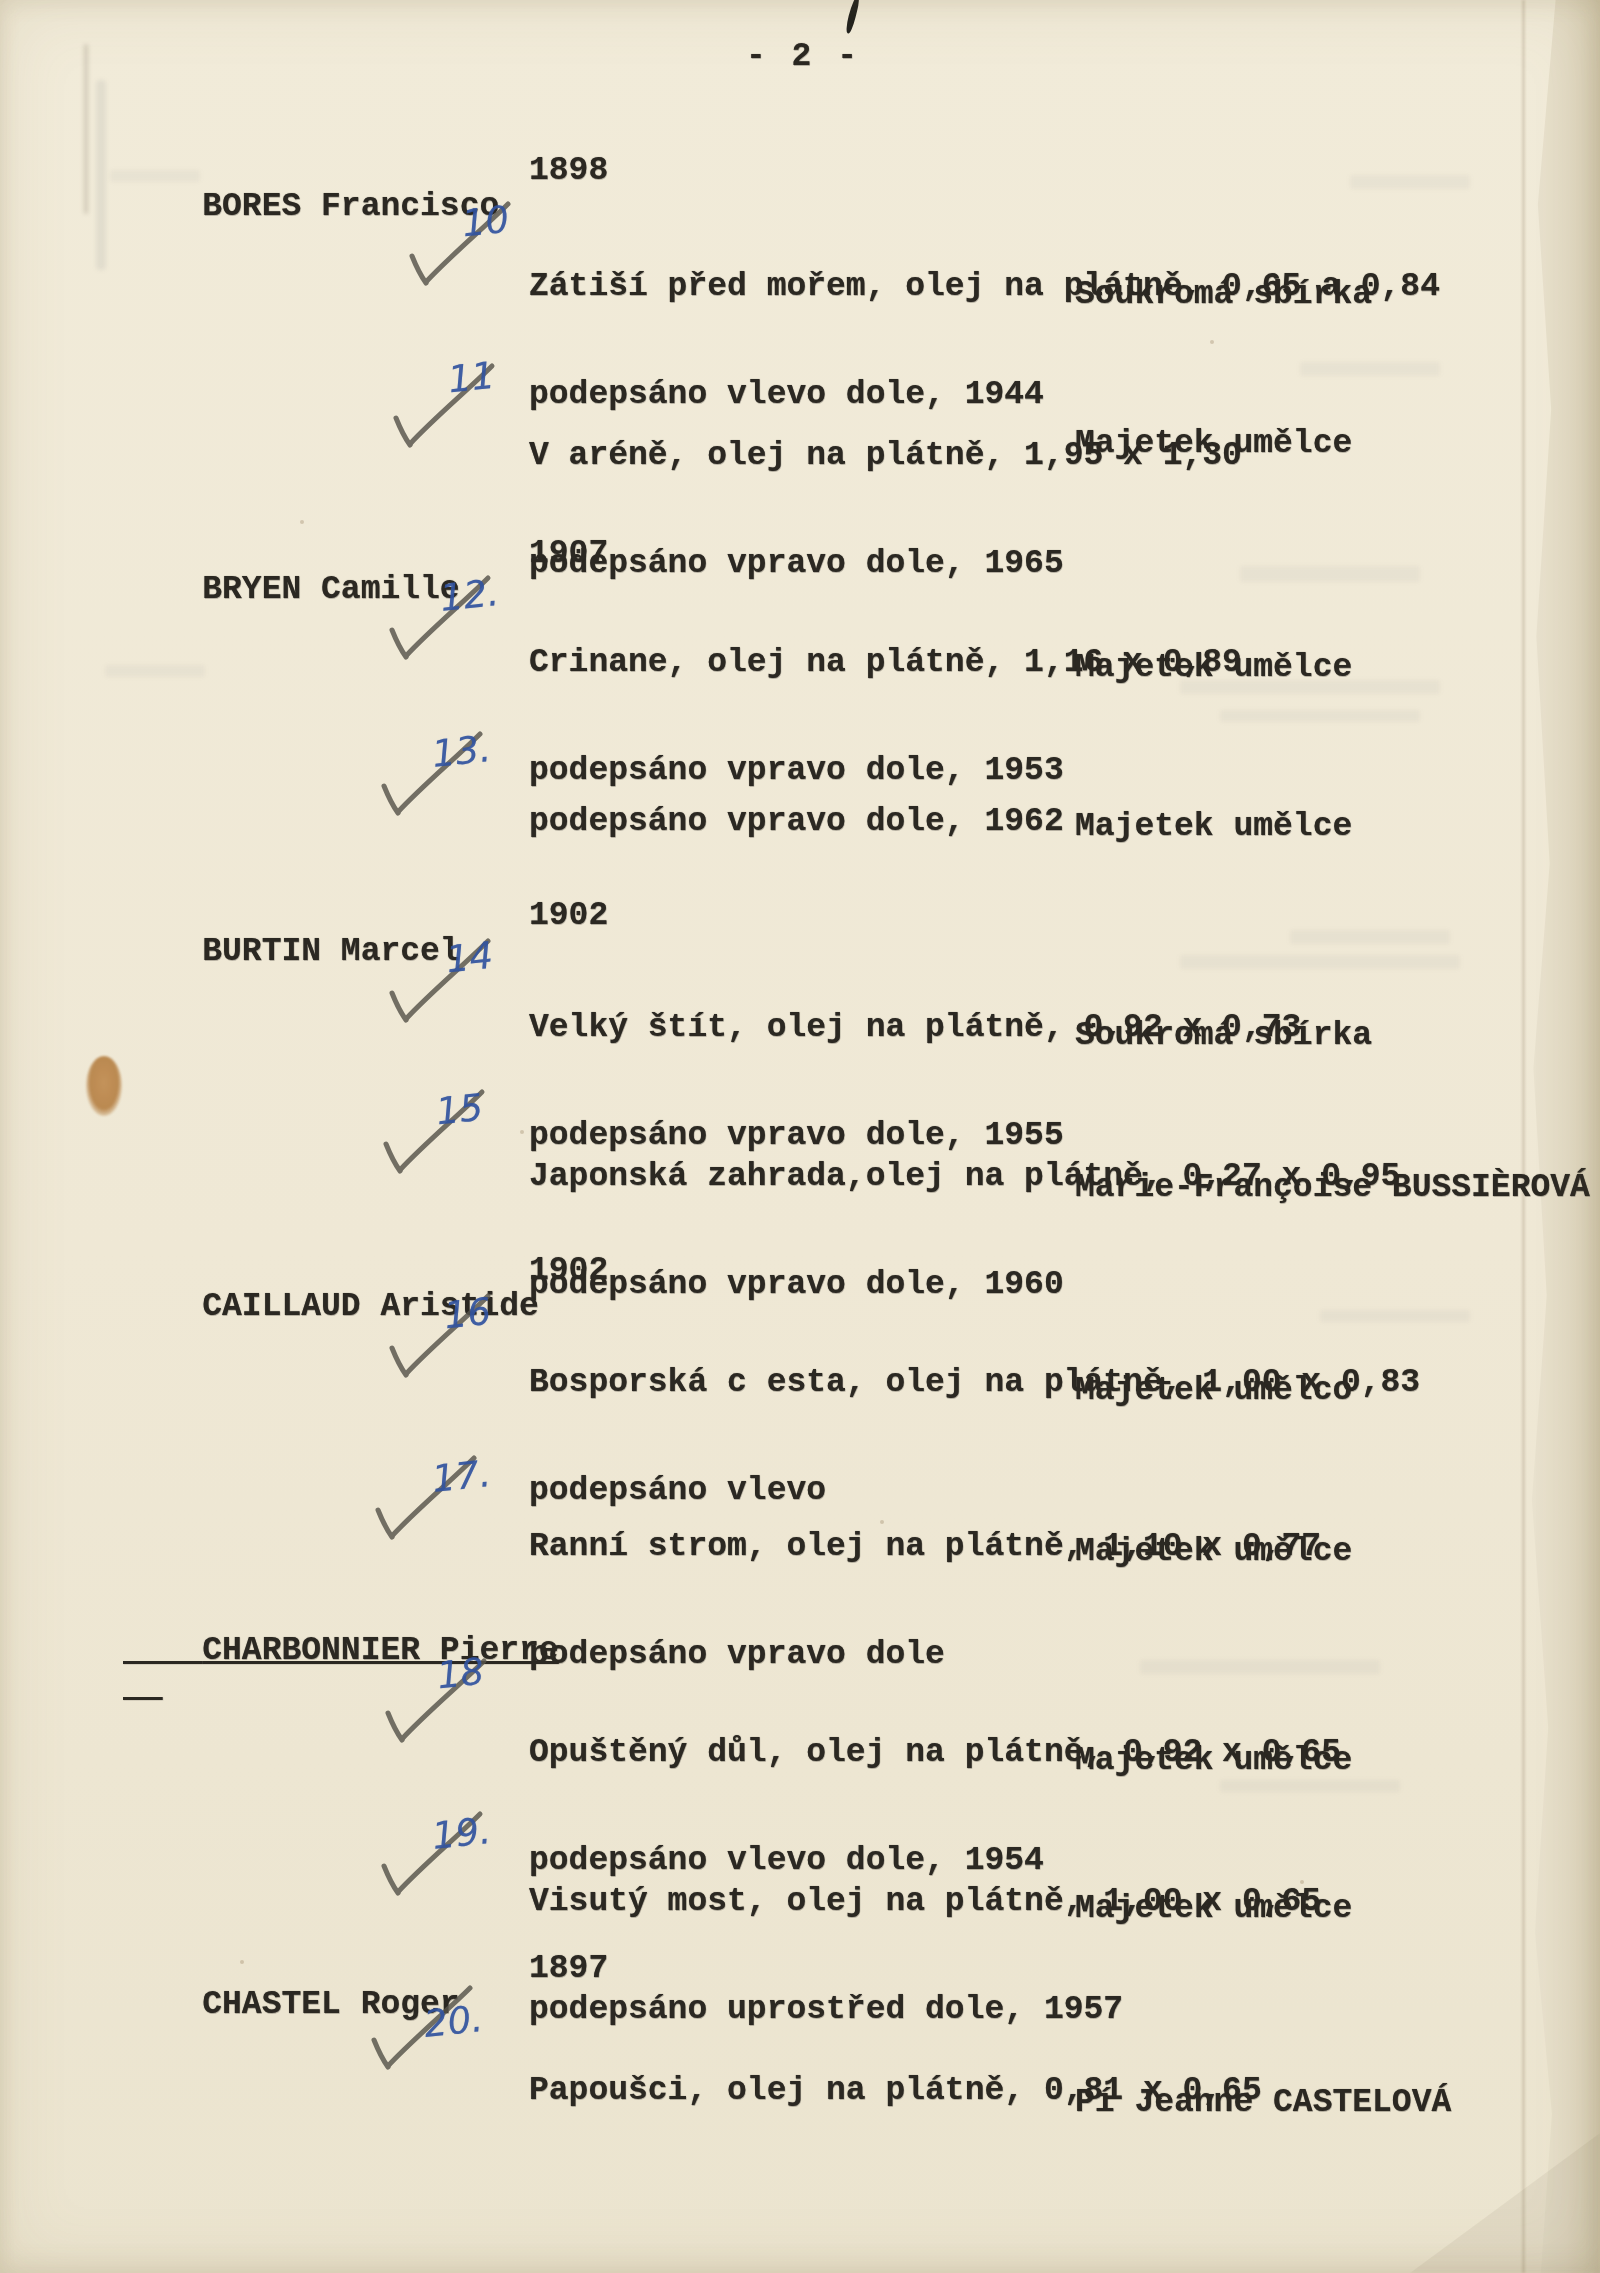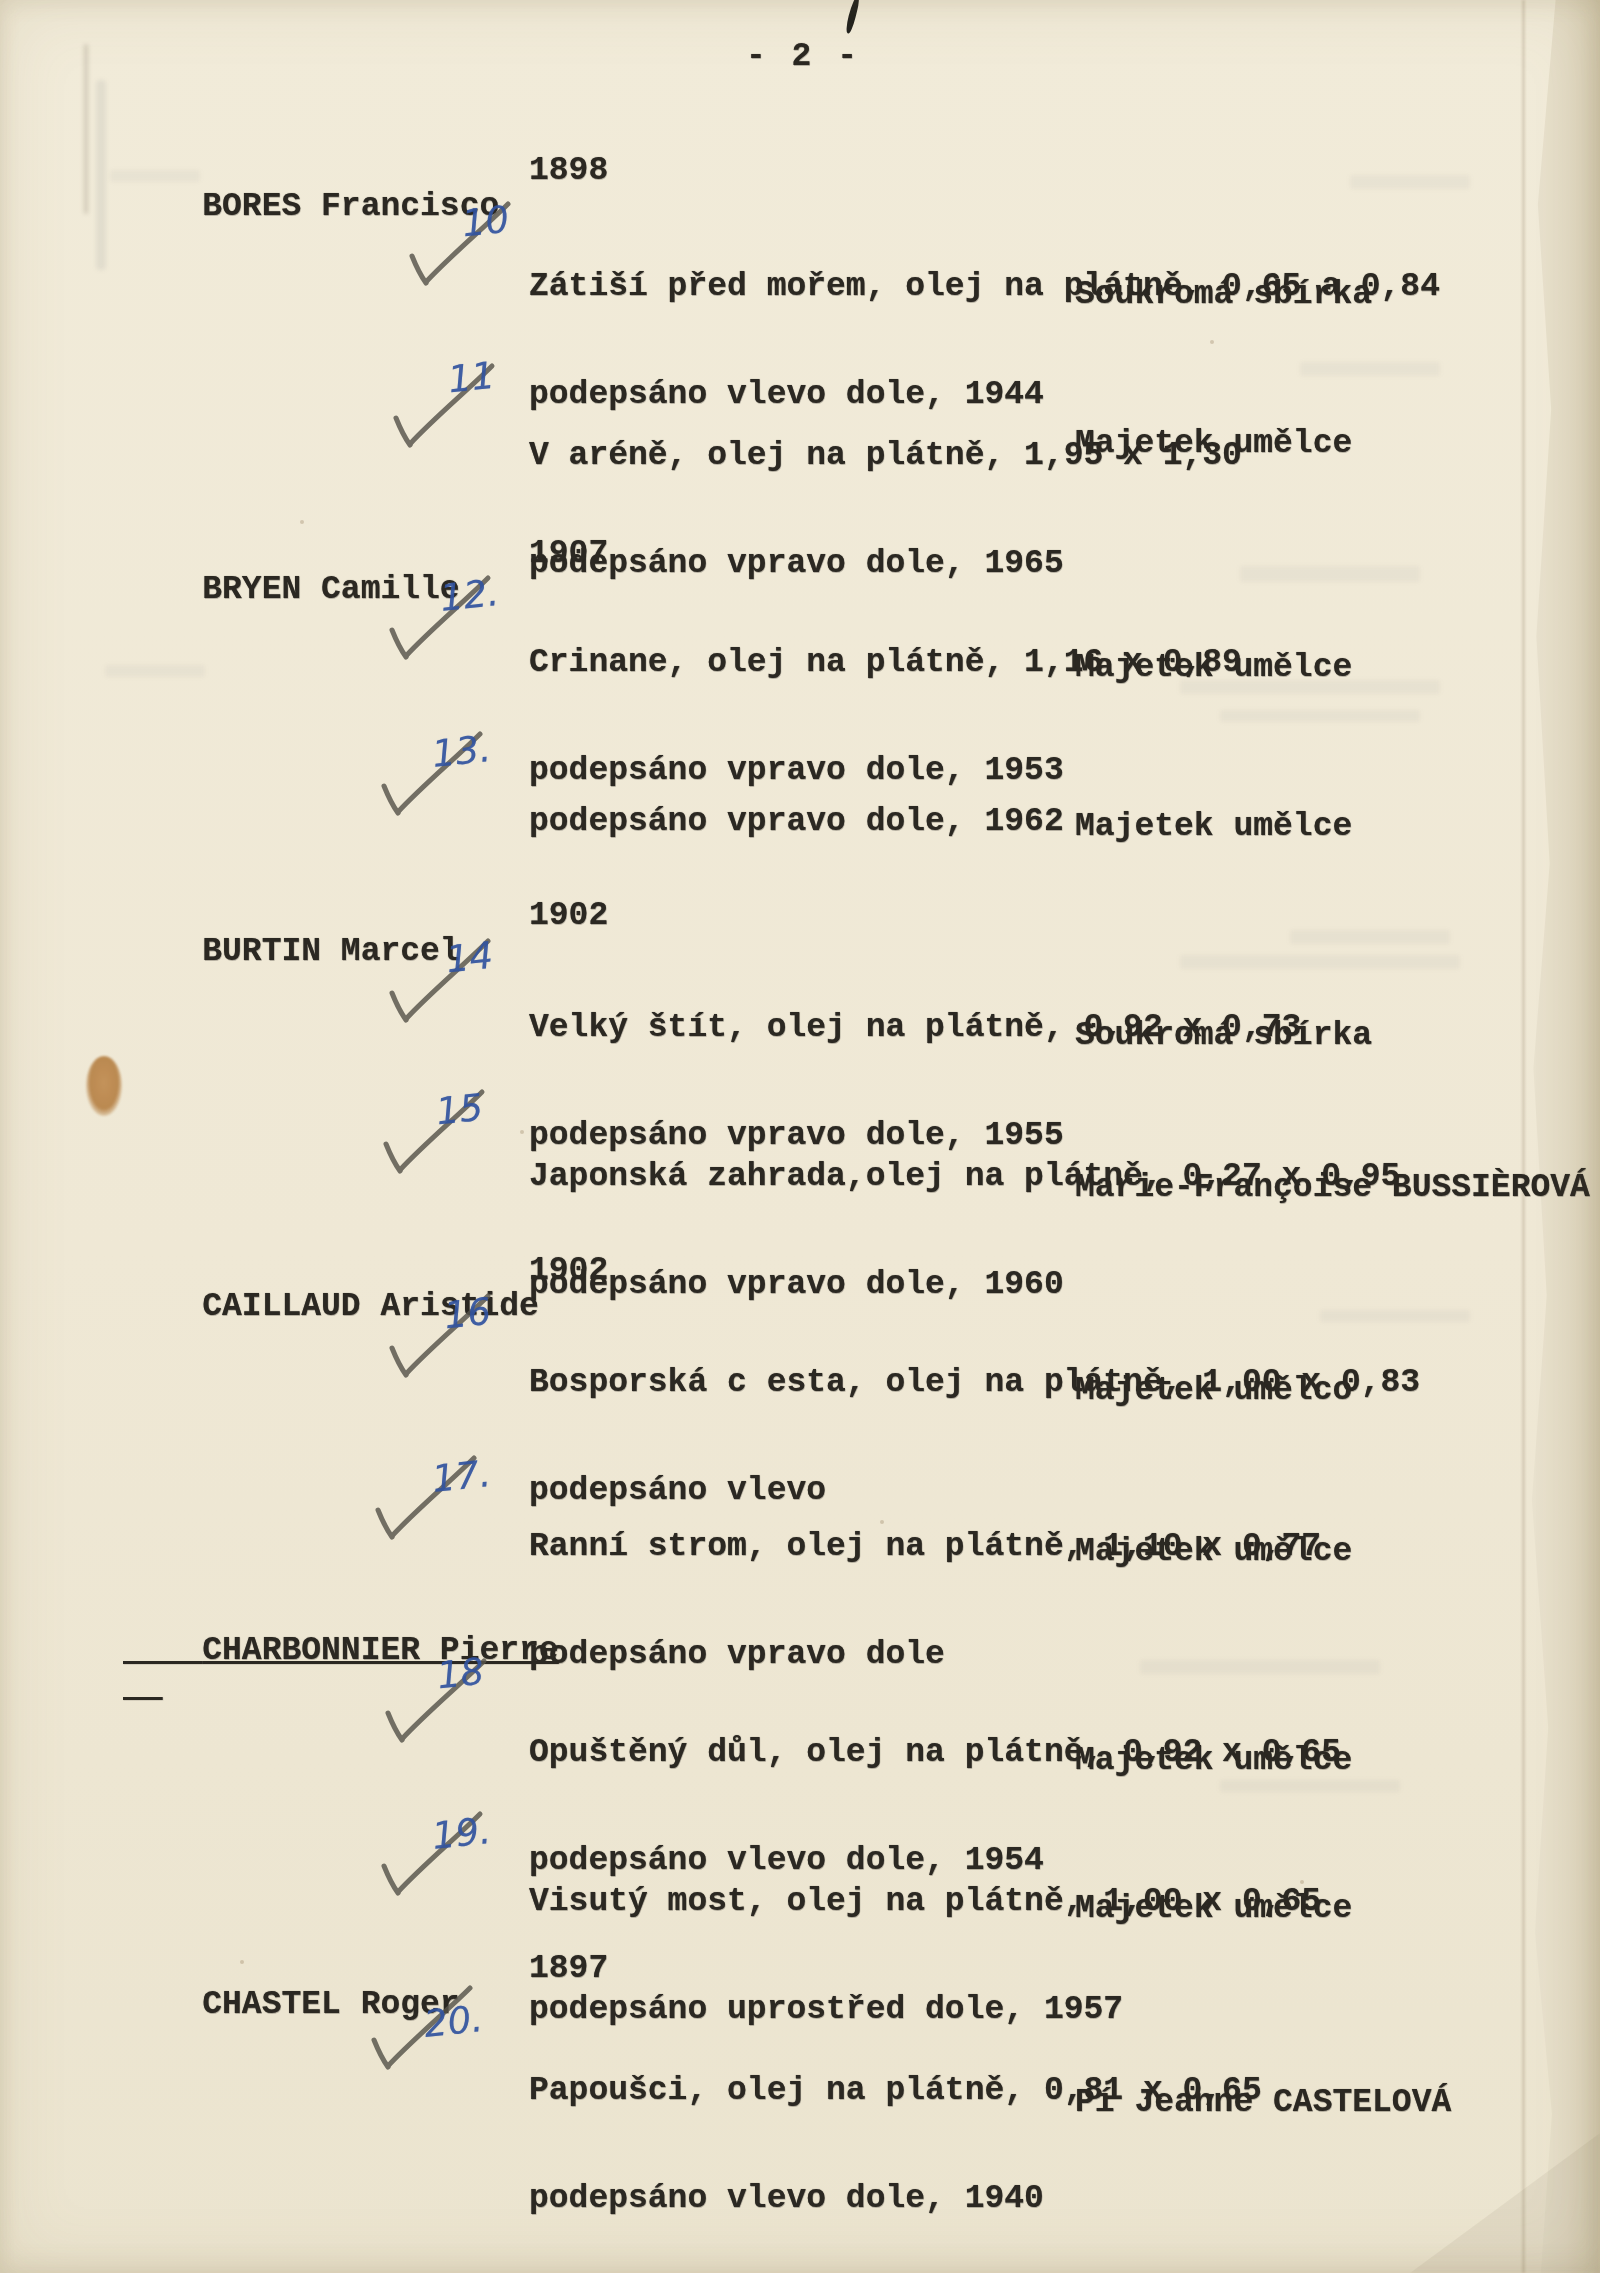--- a/index.html
+++ b/index.html
@@ -236,17 +236,16 @@
     <span class="year">1897</span>
   </div>
 
   <svg class="check" style="left:370px;top:1982px;" viewBox="0 0 110 92">
       <path d="M100 6 C78 28 40 60 18 84"></path>
       <path d="M4 58 C8 68 13 78 18 85"></path>
     </svg>
   <span class="hand" style="left:424px;top:2000px;">20.</span>
   <div class="typed entry-text" style="top:2001px;">
     <div>Papoušci, olej na plátně, 0,81 x 0,65</div>
-    <div>podepsáno vlevo dole, 1940</div>
   </div>
   <div class="typed attrib" style="top:2085px;">Pí Jeanne CASTELOVÁ</div>
 
 </div>
 
 </body></html>

